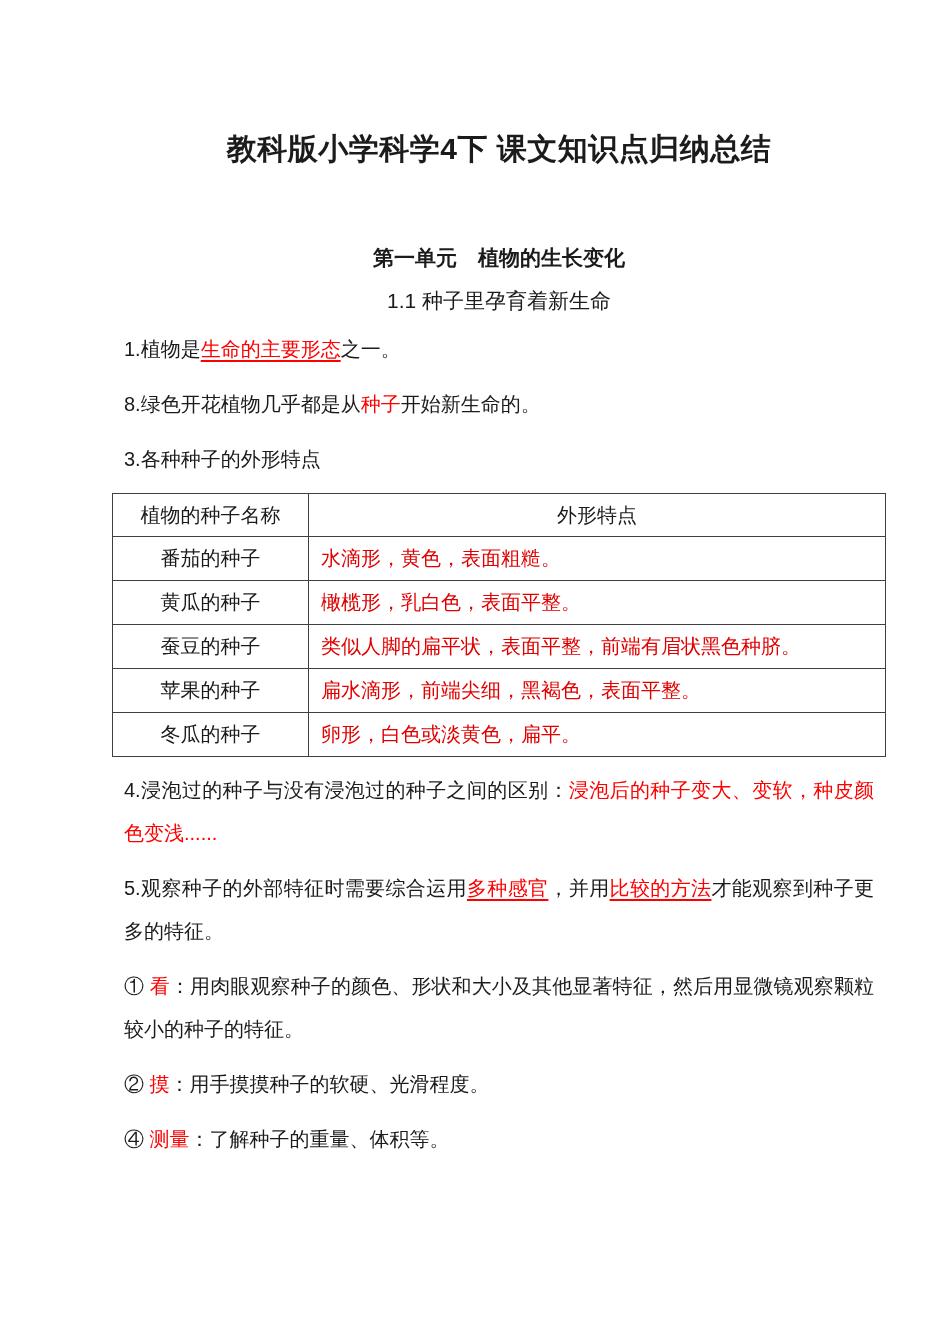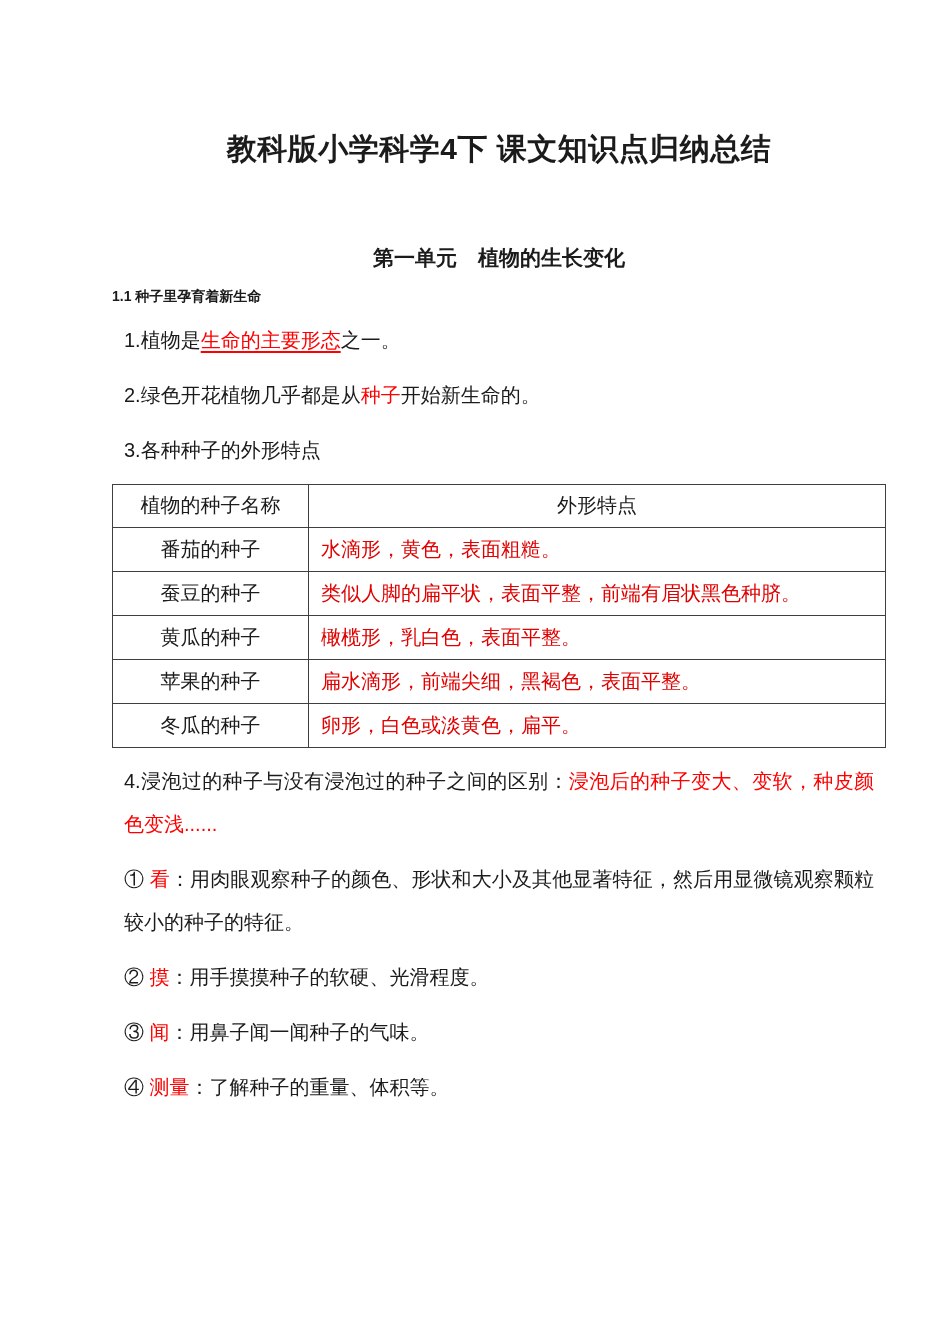--- a/index.html
+++ b/index.html
@@ -19,22 +19,22 @@
     font-size:30px; line-height:1.25; font-weight:700;
     text-align:center; letter-spacing:0.5px;
   }
   .unit-heading {
     margin:76px 0 0;
     font-size:21px; line-height:1.3; font-weight:700;
     text-align:center;
   }
   .lesson-heading {
     margin:16px 0 0;
-    font-size:14px; line-height:1.3; font-weight:700;
-    text-align:left;
+    font-size:21px; line-height:1.3; font-weight:400;
+    text-align:center;
   }
   .body-text { margin-top:14px; }
   .para {
     margin:12px;
     font-size:20px; line-height:43px;
     text-align:justify;
   }
   .hl { color:var(--highlight_red, #fe0000); }
   .hl-u {
     color:var(--highlight_red, #fe0000);
@@ -76,60 +76,60 @@
   <h1 class="doc-title">教科版小学科学4下 课文知识点归纳总结</h1>
 
   <h2 class="unit-heading">第一单元　植物的生长变化</h2>
 
   <h3 class="lesson-heading">1.1 种子里孕育着新生命</h3>
 
   <div class="body-text">
 
     <p class="para"><span>1.植物是</span><span class="hl-u">生命的主要形态</span><span>之一。</span></p>
 
-    <p class="para"><span>2.绿色开花植物几乎都是从</span><span class="hl">种子</span><span>开始新生命的。</span></p>
+    <p class="para"><span>8.绿色开花植物几乎都是从</span><span class="hl">种子</span><span>开始新生命的。</span></p>
 
     <p class="para"><span>3.各种种子的外形特点</span></p>
 
     <table class="seed-table">
       <thead>
         <tr>
           <th>植物的种子名称</th>
           <th>外形特点</th>
         </tr>
       </thead>
       <tbody>
         <tr>
           <td class="col-name">番茄的种子</td>
           <td class="col-feature">水滴形，黄色，表面粗糙。</td>
         </tr>
         <tr>
+          <td class="col-name">黄瓜的种子</td>
+          <td class="col-feature">橄榄形，乳白色，表面平整。</td>
+        </tr>
+        <tr>
           <td class="col-name">蚕豆的种子</td>
           <td class="col-feature">类似人脚的扁平状，表面平整，前端有眉状黑色种脐。</td>
-        </tr>
-        <tr>
-          <td class="col-name">黄瓜的种子</td>
-          <td class="col-feature">橄榄形，乳白色，表面平整。</td>
         </tr>
         <tr>
           <td class="col-name">苹果的种子</td>
           <td class="col-feature">扁水滴形，前端尖细，黑褐色，表面平整。</td>
         </tr>
         <tr>
           <td class="col-name">冬瓜的种子</td>
           <td class="col-feature">卵形，白色或淡黄色，扁平。</td>
         </tr>
       </tbody>
     </table>
 
     <p class="para"><span>4.浸泡过的种子与没有浸泡过的种子之间的区别：</span><span class="hl">浸泡后的种子变大、变软，种皮颜色变浅......</span></p>
 
+    <p class="para"><span>5.观察种子的外部特征时需要综合运用</span><span class="hl-u">多种感官</span><span>，并用</span><span class="hl-u">比较的方法</span><span>才能观察到种子更多的特征。</span></p>
 
     <p class="para"><span>①</span> <span class="hl">看</span><span>：用肉眼观察种子的颜色、形状和大小及其他显著特征，然后用显微镜观察颗粒较小的种子的特征。</span></p>
 
     <p class="para"><span>②</span> <span class="hl">摸</span><span>：用手摸摸种子的软硬、光滑程度。</span></p>
 
-    <p class="para"><span>③</span> <span class="hl">闻</span><span>：用鼻子闻一闻种子的气味。</span></p>
 
     <p class="para"><span>④</span> <span class="hl">测量</span><span>：了解种子的重量、体积等。</span></p>
 
   </div>
 </div>
 
 </body></html>

